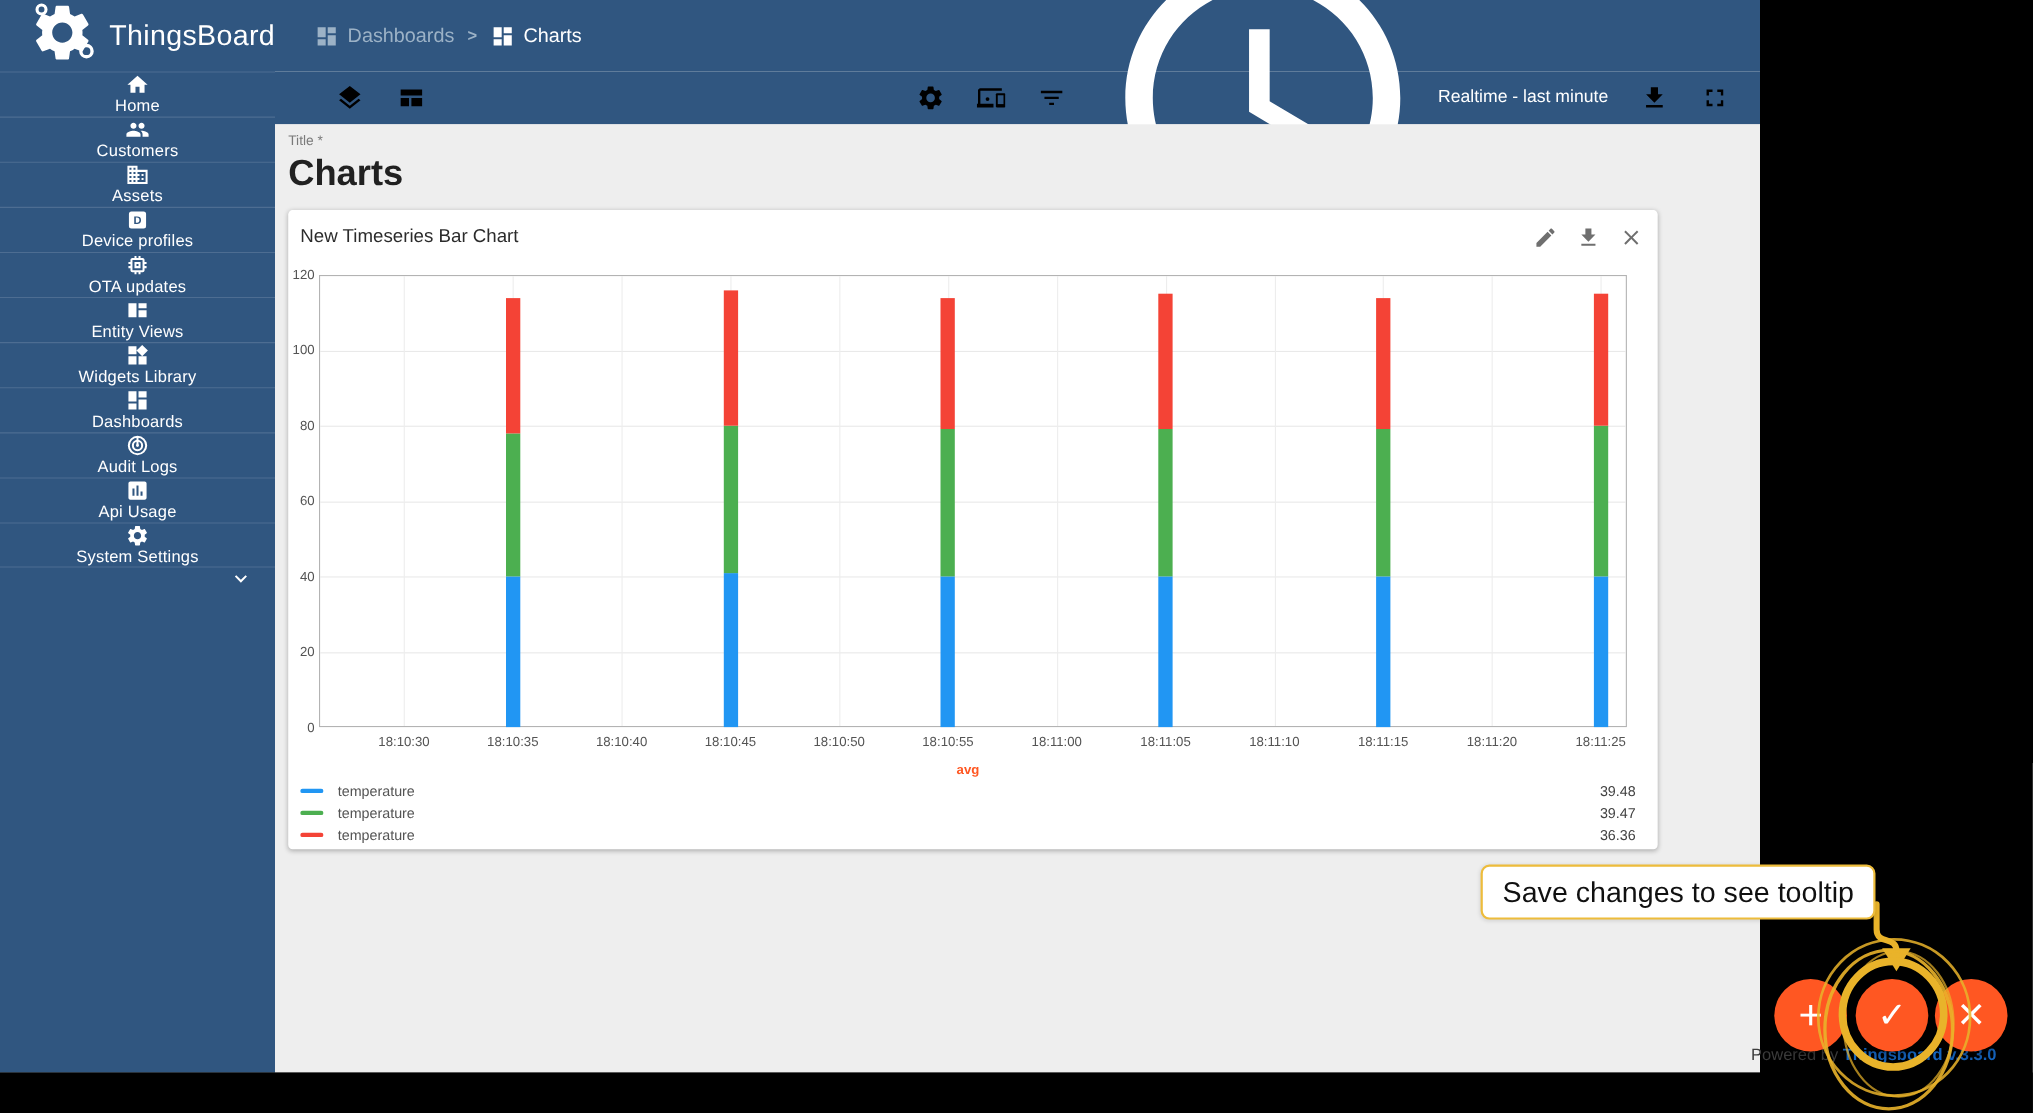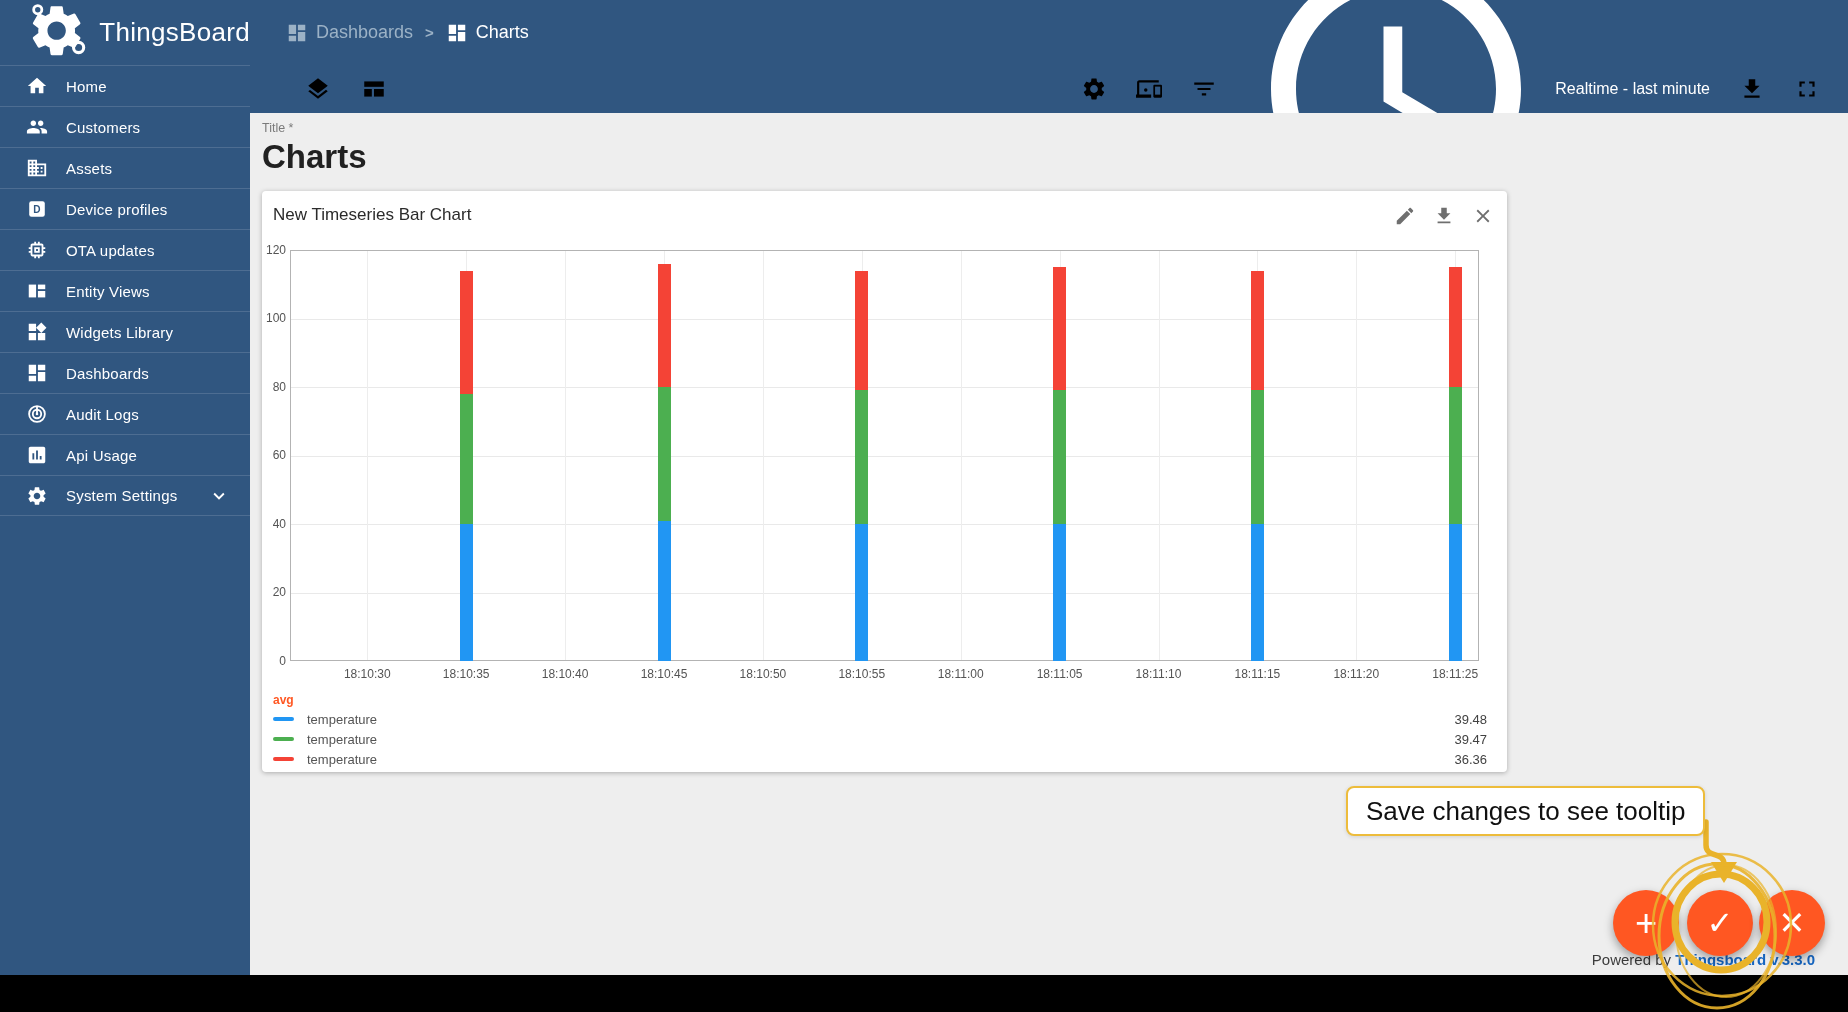--- a/index.html
+++ b/index.html
@@ -1,29 +1,29 @@
 <!DOCTYPE html>
 <html><head>
 <meta charset="utf-8">
 <style>
   * { box-sizing: border-box; margin: 0; padding: 0; }
   html,body { width:1848px; height:1012px; }
   body {
     position: relative; overflow: hidden; background:#000;
     font-family: "Liberation Sans", sans-serif;
   }
-  .app { position:absolute; top:0; left:0; width:1848px; height:975px; display:flex; background:#eeeeee; }
+  .app { position:absolute; top:0; left:0; width:1600px; height:975px; display:flex; background:#eeeeee; }
 
   
   .sidebar { flex:0 0 250px; background:#305680; color:#fff; }
   .logo { height:65px; display:flex; align-items:center; padding-left:26px; gap:12px; cursor:pointer; }
   .logo-icon svg { width:42px; height:42px; fill:#fff; }
   .logo-text { font-size:26px; font-weight:400; letter-spacing:.3px; }
-  .nav-item { height:41px; display:flex; align-items:center; padding-left:26px; gap:18px;
-              border-top:1px solid rgba(255,255,255,.14); cursor:pointer; }
+  .nav-item { height:41px; display:flex; align-items:center; 
+              border-top:1px solid rgba(255,255,255,.14); cursor:pointer;flex-direction:column; }
   .nav-item:last-child { border-bottom:1px solid rgba(255,255,255,.14); }
   .nav-icon { width:22px; height:22px; flex:0 0 22px; }
   .nav-icon svg { width:22px; height:22px; fill:#fff; }
   .nav-label { font-size:15px; font-weight:500; letter-spacing:.2px; }
   .nav-chevron { margin-left:auto; margin-right:20px; width:22px; height:22px; }
   .nav-chevron svg { width:22px; height:22px; fill:#fff; }
 
   
   .main { flex:1; display:flex; flex-direction:column; min-width:0; }
   .topbar { height:65px; background:#305680; display:flex; align-items:center; color:#fff;
@@ -70,21 +70,21 @@
   .plot-border { position:absolute; left:28px; top:23px; width:1189px; height:411px;
                  border:1px solid #b3b3b3; background:#fff; }
   .gridline-h { position:absolute; height:1px; background:#e9e9e9; left:29px; width:1187px; }
   .gridline-v { position:absolute; width:1px; background:#ededed; top:24px; height:409px; }
   .bar-seg { position:absolute; width:13px; }
   .y-label { position:absolute; left:0; width:24px; text-align:right; font-size:12px; color:#545454; }
   .x-label { position:absolute; width:84px; text-align:center; font-size:12px; color:#545454; top:440px; }
 
   .legend { padding:9px 20px 0 11px; }
   .legend-row { display:flex; align-items:center; height:20px; }
-  .legend-row.hdr { justify-content:flex-start; height:18px; }
+  .legend-row.hdr { justify-content:center; height:18px; }
   .avg-hdr { font-size:12px; font-weight:700; color:#ff5722; }
   .dash { width:21px; height:4px; border-radius:2px; margin-right:13px; }
   .legend-label { font-size:13px; color:#545454; }
   .legend-val { margin-left:auto; font-size:13px; color:#424242; }
 
   
   .black-strip { position:absolute; left:0; bottom:0; width:1848px; height:37px; background:#000; z-index:5; }
   .powered { position:absolute; top:951px; right:33px; font-size:15px; color:#3c3c3c; z-index:6; }
   .powered a { color:#1565c0; font-weight:700; text-decoration:none; cursor:pointer; }
 

